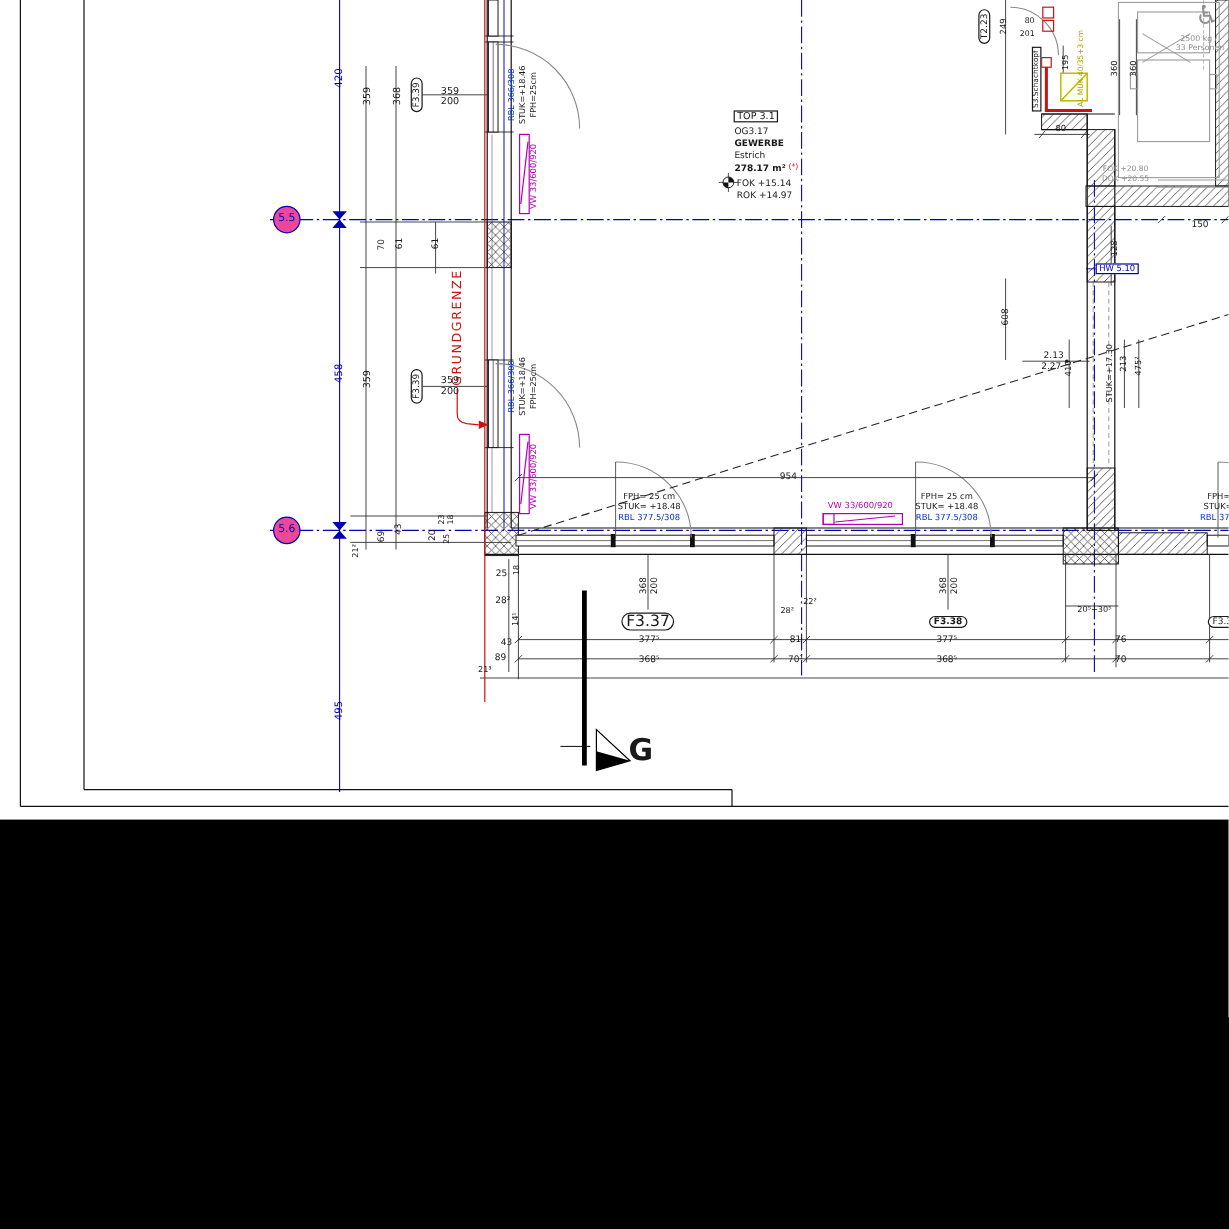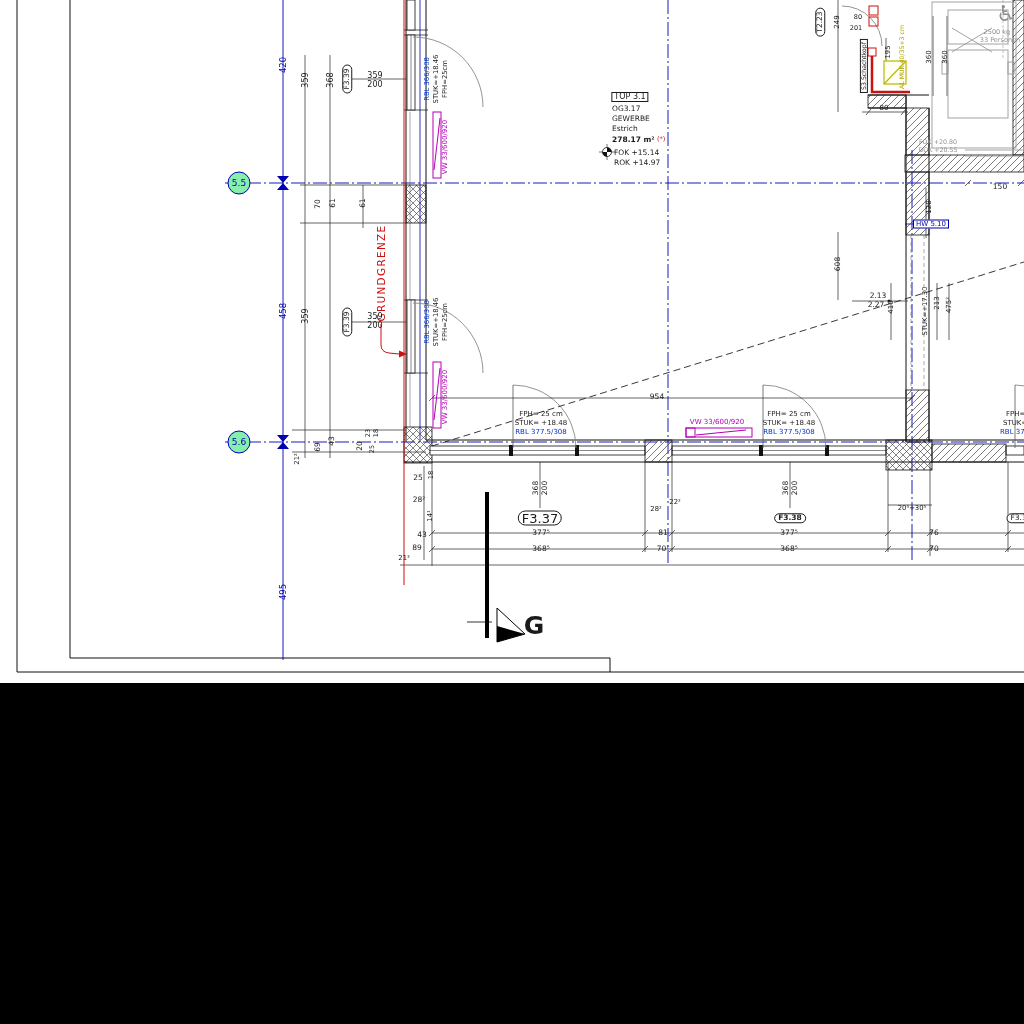--- a/index.html
+++ b/index.html
@@ -4,21 +4,21 @@
 <style>
   html,body{margin:0;padding:0;background:#fff;}
   .stage{position:relative;width:1024px;height:1024px;overflow:hidden;background:#ffffff;
          font-family:"DejaVu Sans","Liberation Sans",sans-serif;}
   .plan-svg{position:absolute;top:0;left:0;}
   #annotations{position:absolute;top:0;left:0;width:1024px;height:683px;z-index:5;}
   .ann{position:absolute;white-space:nowrap;line-height:1;transform-origin:center;}
   .box-oval{border:1px solid;border-radius:9px;padding:0px 3px;background:#fff;}
   .box-rect{border:1px solid;padding:0px 2px;background:#fff;}
   .box-circle{border:1.2px solid;border-radius:50%;width:21px;height:21px;
-              display:flex;align-items:center;justify-content:center;background:#86efac;}
+              display:flex;align-items:center;justify-content:center;background:#ec4899;}
   .black-band{position:absolute;left:0;top:683px;width:1024px;height:341px;background:#000;}
 </style>
 </head>
 <body>
 
 <div class="stage">
 
 <svg class="plan-svg" width="1024" height="683" viewBox="0 0 1024 683">
   <defs>
     <pattern id="hb" width="7" height="7" patternUnits="userSpaceOnUse">
@@ -244,21 +244,21 @@
       <div class="ann" style="left: 306px; top: 316px; font-size: 8px; color: rgb(26, 26, 26); transform: translate(-50%, -50%) rotate(-90deg);">359</div>
       <div class="ann box-oval" style="left: 347px; top: 322px; font-size: 7.5px; color: rgb(26, 26, 26); border-color: rgb(26, 26, 26); transform: translate(-50%, -50%) rotate(-90deg);">F3.39</div>
       <div class="ann" style="left: 375px; top: 317px; font-size: 8px; color: rgb(26, 26, 26); transform: translate(-50%, -50%) rotate(0deg);">359</div>
       <div class="ann" style="left: 375px; top: 326px; font-size: 8px; color: rgb(26, 26, 26); transform: translate(-50%, -50%) rotate(0deg);">200</div>
       <div class="ann" style="left: 427px; top: 322px; font-size: 6.8px; color: rgb(0, 51, 204); transform: translate(-50%, -50%) rotate(-90deg);">RBL 366/308</div>
       <div class="ann" style="left: 436px; top: 322px; font-size: 6.8px; color: rgb(26, 26, 26); transform: translate(-50%, -50%) rotate(-90deg);">STUK=+18.46</div>
       <div class="ann" style="left: 445px; top: 322px; font-size: 6.8px; color: rgb(26, 26, 26); transform: translate(-50%, -50%) rotate(-90deg);">FPH=25cm</div>
       <div class="ann" style="left: 445px; top: 397px; font-size: 7px; color: rgb(180, 0, 180); transform: translate(-50%, -50%) rotate(-90deg);">VW 33/600/920</div>
       <div class="ann box-rect" style="left: 630px; top: 97px; font-size: 8px; color: rgb(26, 26, 26); border-color: rgb(26, 26, 26); transform: translate(-50%, -50%) rotate(0deg);">TOP 3.1</div>
       <div class="ann" style="left: 612px; top: 109px; font-size: 7.5px; color: rgb(26, 26, 26); transform: translate(0px, -50%) rotate(0deg);">OG3.17</div>
-      <div class="ann" style="left: 612px; top: 119px; font-size: 7.5px; color: rgb(26, 26, 26); transform: translate(0px, -50%) rotate(0deg);">GEWERBE</div>
+      <div class="ann" style="left: 612px; top: 119px; font-size: 7.5px; color: rgb(26, 26, 26); transform: translate(0px, -50%) rotate(0deg); font-weight: bold;">GEWERBE</div>
       <div class="ann" style="left: 612px; top: 129px; font-size: 7.5px; color: rgb(26, 26, 26); transform: translate(0px, -50%) rotate(0deg);">Estrich</div>
       <div class="ann" style="left: 612px; top: 140px; font-size: 7.5px; color: rgb(26, 26, 26); transform: translate(0px, -50%) rotate(0deg); font-weight: bold;">278.17 m²</div>
       <div class="ann" style="left: 657px; top: 139px; font-size: 6.5px; color: rgb(204, 17, 17); transform: translate(0px, -50%) rotate(0deg);">(*)</div>
       <div class="ann" style="left: 614px; top: 153px; font-size: 7.5px; color: rgb(26, 26, 26); transform: translate(0px, -50%) rotate(0deg);">FOK +15.14</div>
       <div class="ann" style="left: 614px; top: 163px; font-size: 7.5px; color: rgb(26, 26, 26); transform: translate(0px, -50%) rotate(0deg);">ROK +14.97</div>
       <div class="ann" style="left: 297px; top: 459px; font-size: 6.8px; color: rgb(26, 26, 26); transform: translate(-50%, -50%) rotate(-90deg);">21²</div>
       <div class="ann" style="left: 318px; top: 447px; font-size: 7.5px; color: rgb(26, 26, 26); transform: translate(-50%, -50%) rotate(-90deg);">69</div>
       <div class="ann" style="left: 332px; top: 441px; font-size: 7.5px; color: rgb(26, 26, 26); transform: translate(-50%, -50%) rotate(-90deg);">43</div>
       <div class="ann" style="left: 360px; top: 446px; font-size: 7.5px; color: rgb(26, 26, 26); transform: translate(-50%, -50%) rotate(-90deg);">20</div>
       <div class="ann" style="left: 368px; top: 433px; font-size: 6.5px; color: rgb(26, 26, 26); transform: translate(-50%, -50%) rotate(-90deg);">23</div>

